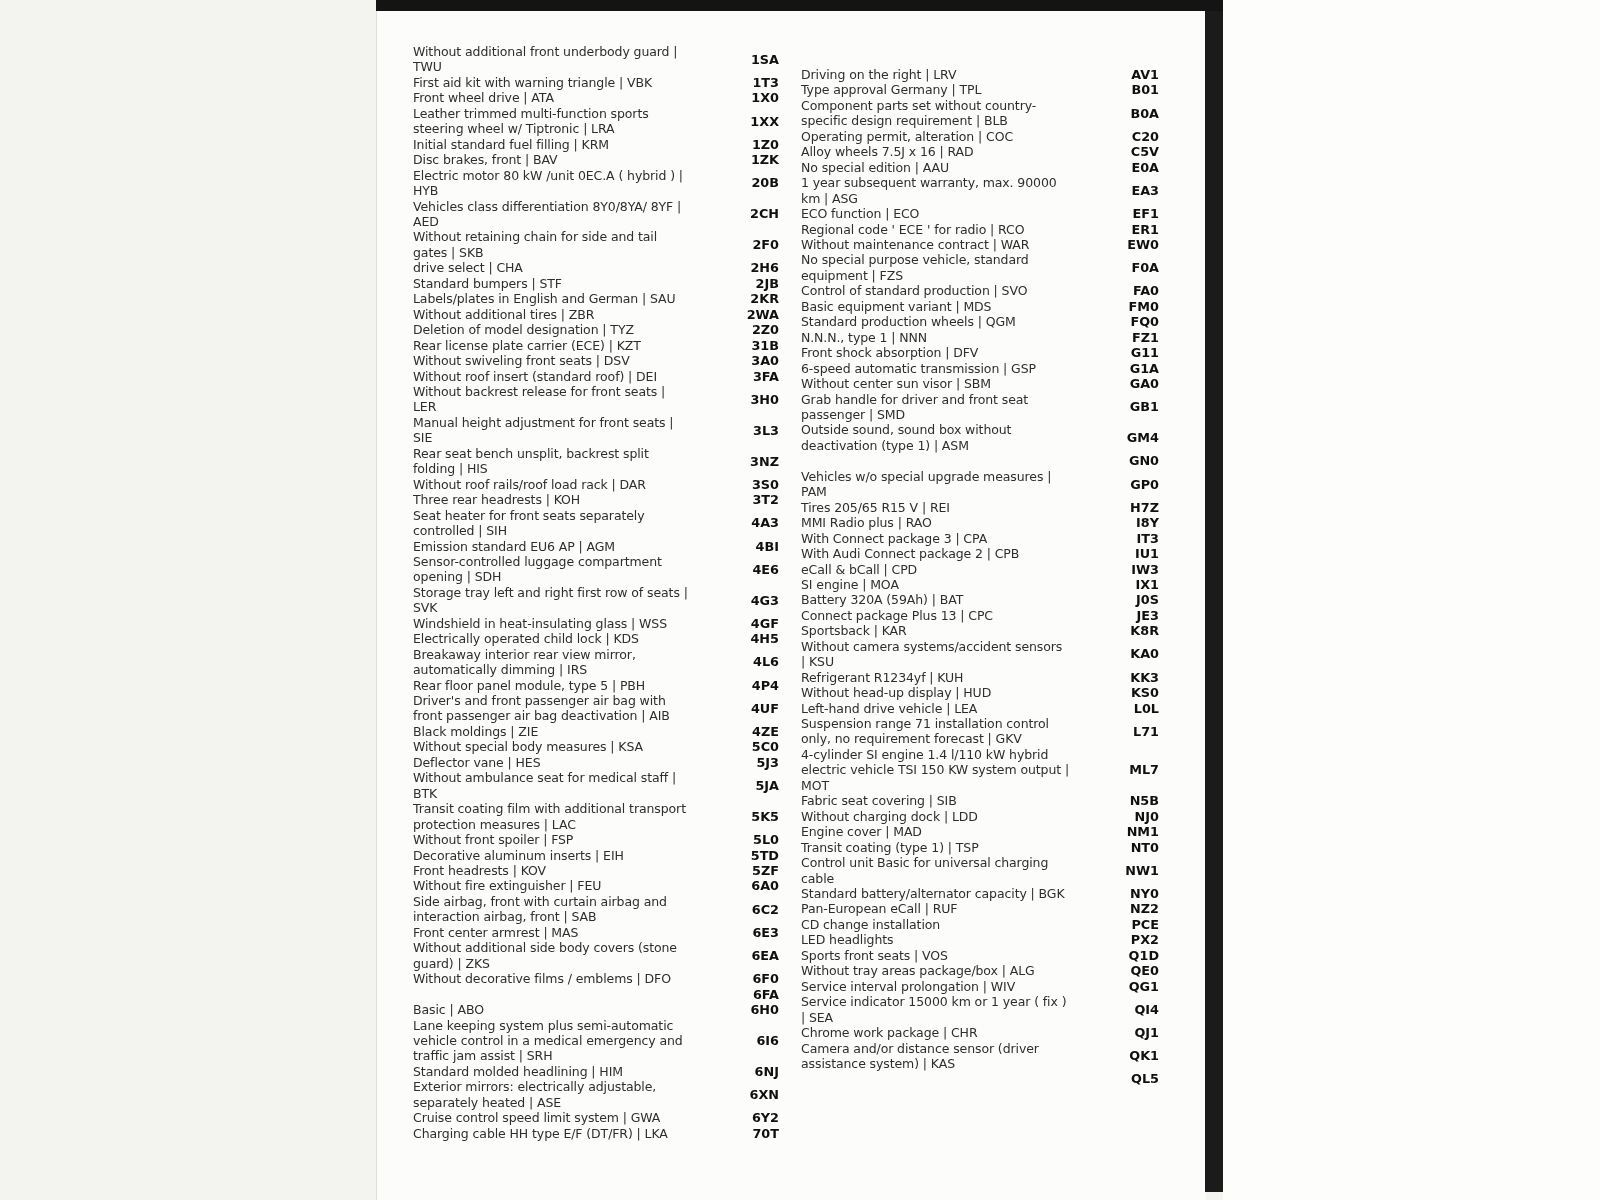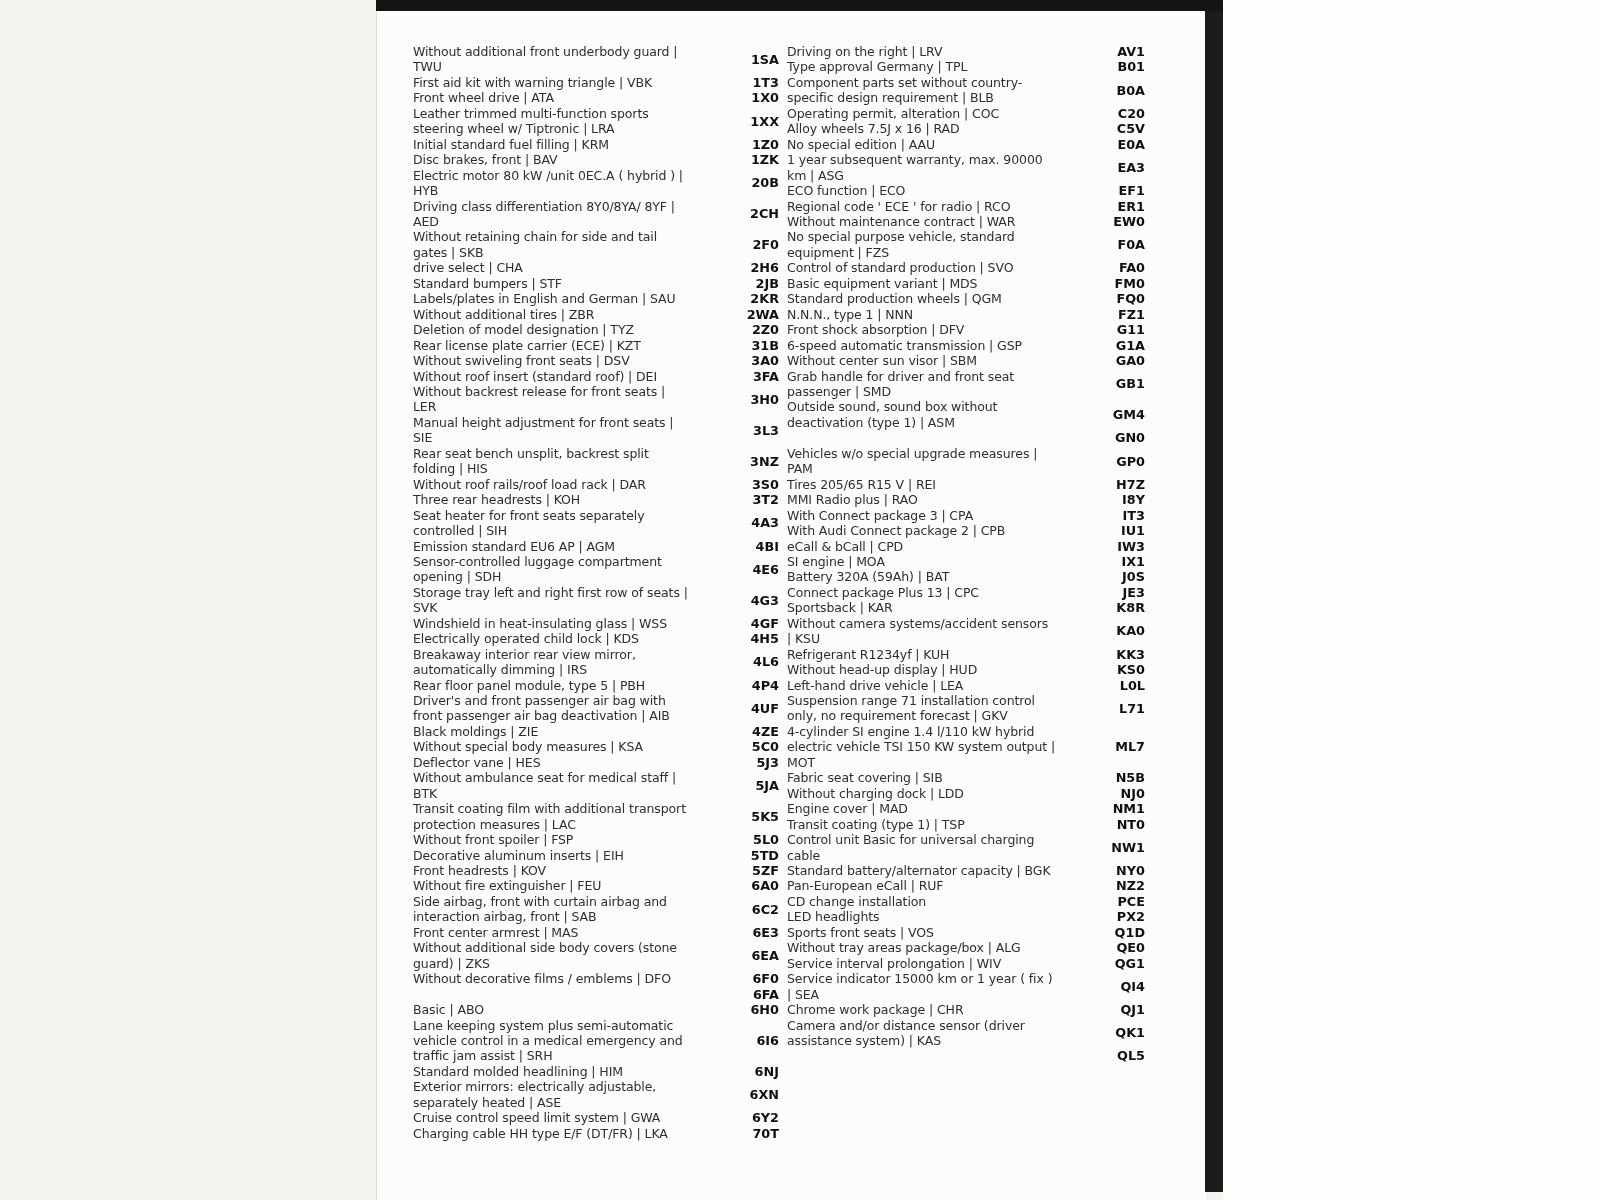--- a/index.html
+++ b/index.html
@@ -32,21 +32,21 @@
     background: #fdfdfc;
   }
   .col {
     position: absolute; top: 44px;
     font-size: 12.5px;
     line-height: 15.45px;
     color: #2e2e2e;
     letter-spacing: -0.1px;
   }
   .col-left  { left: 36px;  width: 366px; }
-  .col-right { left: 410px; width: 358px; }
+  .col-right { left: 424px; width: 358px; margin-top: 23px; }
   .row { display: flex; }
   .row .desc { flex: none; }
   .col-left  .desc { width: 278px; }
   .col-right .desc { width: 268px; }
   .row .code {
     flex: 1;
     text-align: right;
     align-self: center;
     font-weight: bold;
     font-size: 12.8px;
@@ -89,21 +89,21 @@
     <div class="desc">Disc brakes, front | BAV</div>
     <div class="code">1ZK</div>
   </div>
 
   <div class="row">
     <div class="desc">Electric motor 80 kW /unit 0EC.A ( hybrid ) | HYB</div>
     <div class="code">20B</div>
   </div>
 
   <div class="row">
-    <div class="desc">Driving class differentiation 8Y0/8YA/ 8YF | AED</div>
+    <div class="desc">Vehicles class differentiation 8Y0/8YA/ 8YF | AED</div>
     <div class="code">2CH</div>
   </div>
 
   <div class="row">
     <div class="desc">Without retaining chain for side and tail gates | SKB</div>
     <div class="code">2F0</div>
   </div>
 
   <div class="row">
     <div class="desc">drive select | CHA</div>

